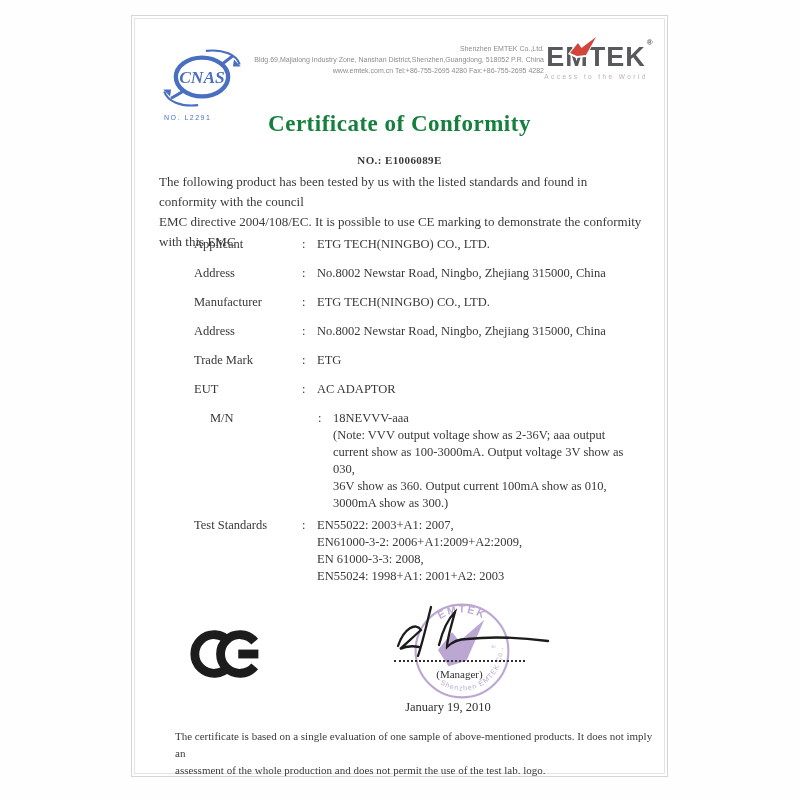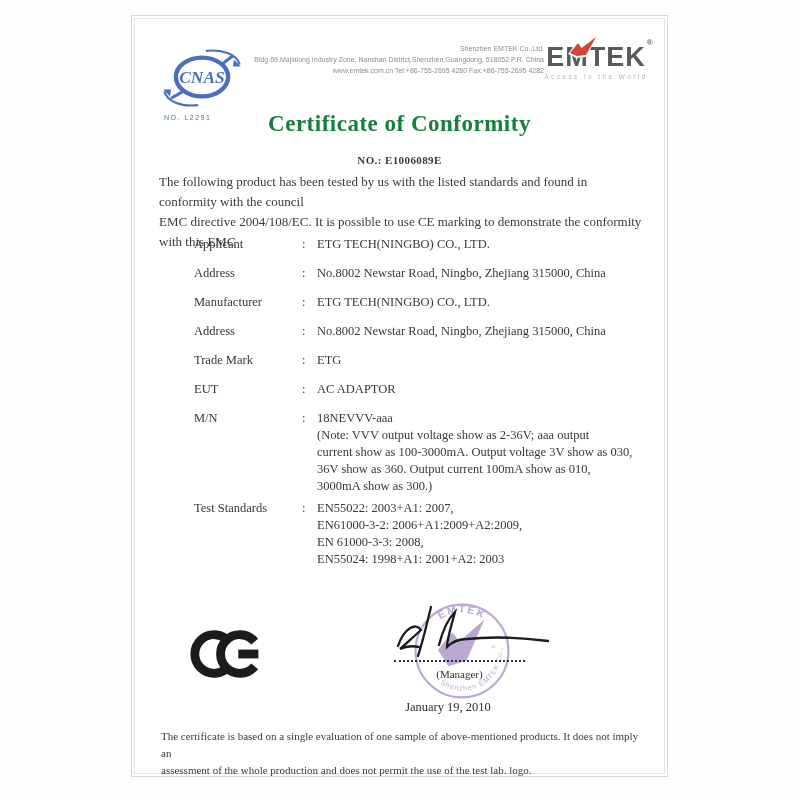--- a/index.html
+++ b/index.html
@@ -31,41 +31,41 @@
   .certno { position:absolute; top:131px; left:0; width:100%; text-align:center;
             font-size:11px; font-weight:bold; color:#3a3a3a; letter-spacing:0.4px;margin-top:7px; }
 
   
   .intro { position:absolute; top:156px; left:27px; width:486px; font-size:13px;
            color:#3a3a3a; line-height:1.55; }
 
   
   .fields { position:absolute; top:220px; left:62px; width:452px; font-size:12.5px; color:#383838; }
   .frow { display:flex; margin-bottom:12px; }
-  .frow.gap-small { margin-bottom:5px; }
+  .frow.gap-small { margin-bottom:5px;margin-left:16px; }
   .flabel { width:108px; flex:none; line-height:17px; }
   .fcolon { width:15px; flex:none; line-height:17px; }
   .fvalue { flex:1; }
   .fvalue div { line-height:17px; }
 
   
   .ce { position:absolute; left:58px; top:612px; }
 
   
   .stamp { position:absolute; left:272px; top:577px; opacity:0.78; }
   .sig { position:absolute; left:262px; top:585px; }
   .dotline { position:absolute; left:262px; top:632px; width:131px; height:14px;
              border-bottom:2px dotted #2e2e2e; }
   .role { position:absolute; left:262px; top:652px; width:131px; text-align:center;
           font-size:11px; color:#333; }
   .sigdate { position:absolute; left:246px; top:684px; width:140px; text-align:center;
              font-size:12.5px; color:#2f2f2f; }
 
   
-  .footer { position:absolute; left:29px; top:712px; width:486px; font-size:11px;
+  .footer { position:absolute; left:43px; top:712px; width:486px; font-size:11px;
             color:#3a3a3a; line-height:1.55; }
 </style>
 </head>
 <body>
 
 <div class="canvas">
   <div class="page">
 
     <div class="cnas">
       <svg width="92" height="60" viewBox="0 0 92 62">

